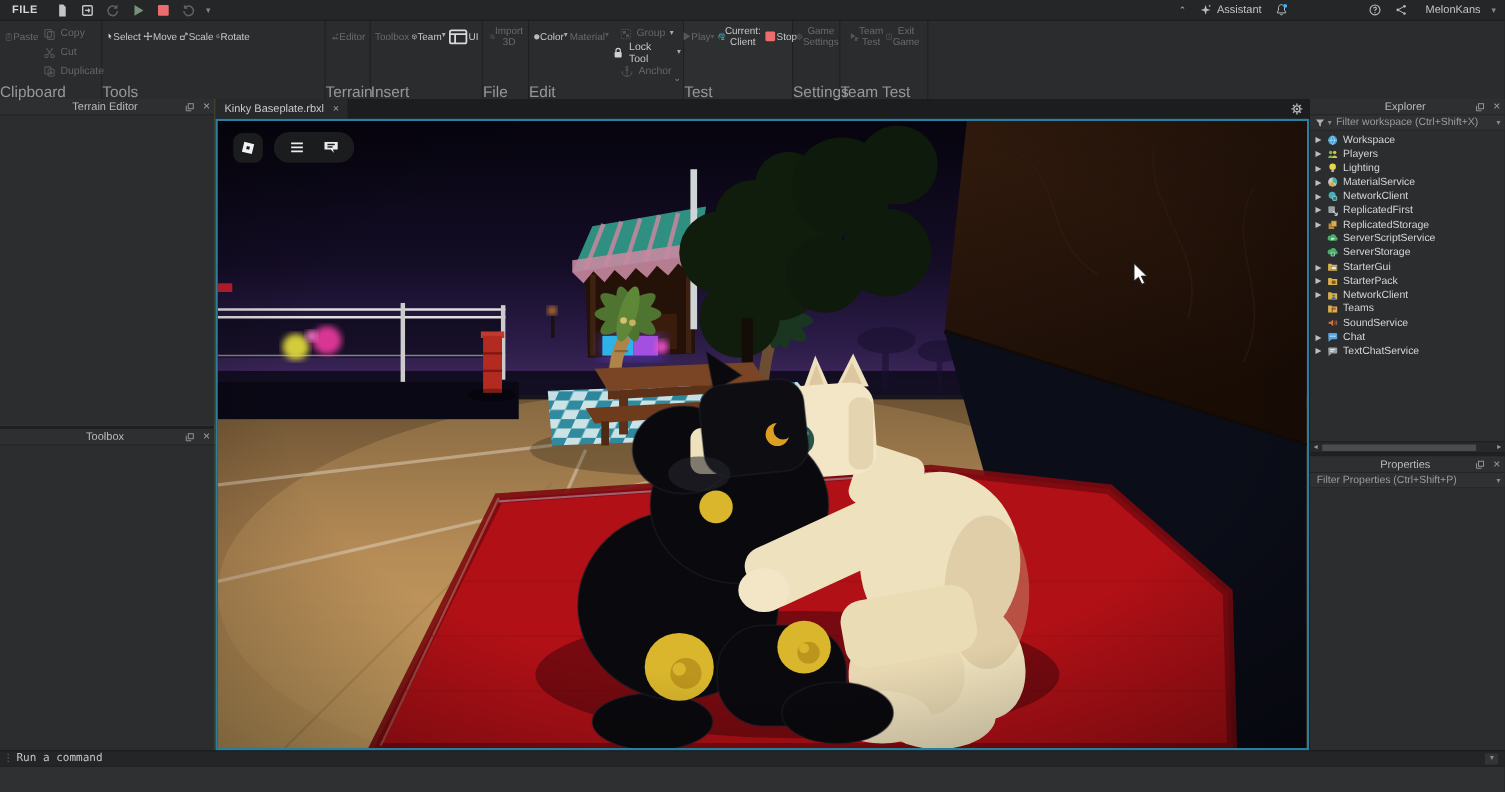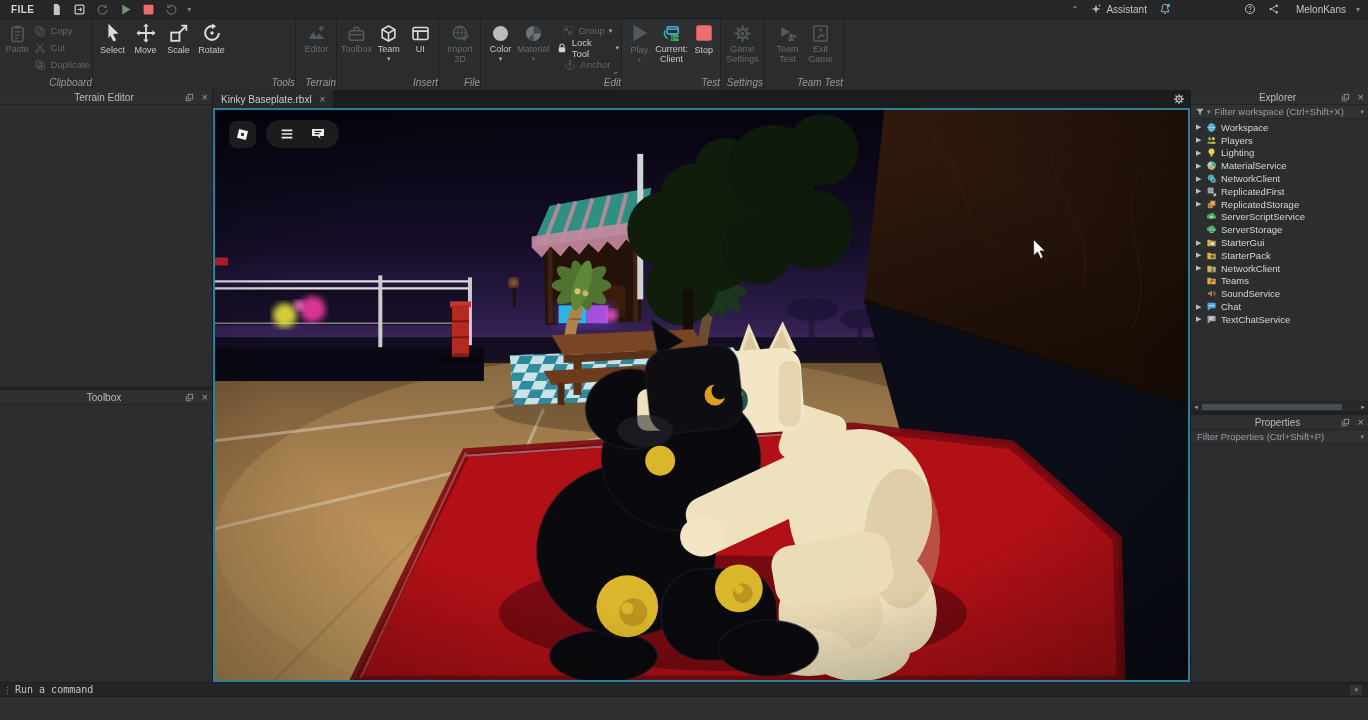--- a/index.html
+++ b/index.html
@@ -22,22 +22,22 @@
   .tr-item{display:flex;align-items:center;color:#b9bcbe;margin:0 6px;}
   .tr-icon{width:12px;height:12px;display:inline-flex;color:#b9bcbe;}
   .tr-label{margin-left:4px;color:#c3c5c7;}
   .bell-wrap{position:relative;width:13px;height:13px;}
   .help-gap{margin-left:66px;}
 
   
   #ribbon{height:72px;background:#2a2c2d;border-top:1px solid #1d1f20;display:flex;flex:0 0 auto;}
   .rgroup{display:flex;flex-direction:column;border-right:1px solid #1f2122;flex:0 0 auto;}
   .rbody{flex:1;display:flex;align-items:flex-start;padding:3px 2px 0 3px;}
-  .rlabel{height:13px;font-size:10px;color:#96999b;text-align:right;line-height:12px;flex:0 0 auto;font-style:italic;}
-  .rbtn{display:flex;flex-direction:column;align-items:center;margin:0 1px;cursor:default;}
+  .rlabel{height:13px;font-size:14px;color:#96999b;text-align:left;line-height:12px;flex:0 0 auto;}
+  .rbtn{display:flex;flex-direction:row;align-items:center;margin:0 1px;cursor:default;}
   .rbtn.big{width:31px;}
   .rbtn.wide{width:40px;}
   .ric{width:19px;height:19px;margin-top:2px;color:#d9dbdc;display:inline-flex;}
   .ric.lg{width:22px;height:22px;margin-top:0;}
   .rlb{font-size:9px;line-height:1.1;color:#c6c8ca;text-align:center;margin-top:2px;white-space:pre-line;}
   .rcaret{font-size:7px;color:#a9acae;line-height:6px;margin-top:1px;}
   .rbtn.disabled .ric{color:#55585a;}
   .rbtn.disabled .rlb{color:#686b6d;}
   .rbtn.disabled .rcaret{color:#55585a;}
   .small-col{display:flex;flex-direction:column;margin-left:3px;}
@@ -51,21 +51,21 @@
   .mode-label{color:#c6c8ca;margin-right:4px;}
   .mode-field{width:66px;height:13px;background:#35373a;border:1px solid #232527;display:flex;align-items:center;
               padding:0 4px;color:#d2d4d6;justify-content:space-between;font-size:9px;}
   .cb-row{display:flex;align-items:center;height:17px;}
   .cb-box{width:9px;height:9px;border:1px solid #85888a;background:transparent;margin-right:5px;}
   .corner-exp{position:absolute;right:2px;bottom:14px;font-size:8px;color:#8a8d8f;}
   .rgroup{position:relative;}
 
   
   #main{flex:1;display:flex;min-height:0;}
-  #left-dock{width:213px;background:#bef264;display:flex;flex-direction:column;flex:0 0 auto;border-right:1px solid #1a1c1d;}
+  #left-dock{width:196px;background:#bef264;display:flex;flex-direction:column;flex:0 0 auto;border-right:1px solid #1a1c1d;}
   #center{flex:1;display:flex;flex-direction:column;min-width:0;}
   #right-dock{width:178px;background:#262828;display:flex;flex-direction:column;flex:0 0 auto;border-left:1px solid #1a1c1d;}
 
   .panel{display:flex;flex-direction:column;min-height:0;background:#2b2d2f;}
   .panel-header{height:15px;background:#2d2f31;border-bottom:1px solid #232425;display:flex;align-items:center;flex:0 0 auto;}
   .ph-spacer{flex:1;}
   .ph-title{color:#b9bcbe;font-size:10px;}
   .ph-icons{flex:1;display:flex;justify-content:flex-end;align-items:center;padding-right:4px;}
   .ph-ic{width:11px;height:11px;color:#9a9da0;display:inline-flex;margin-left:6px;}
   .ph-x{color:#9a9da0;font-size:11px;line-height:10px;margin-left:7px;}

